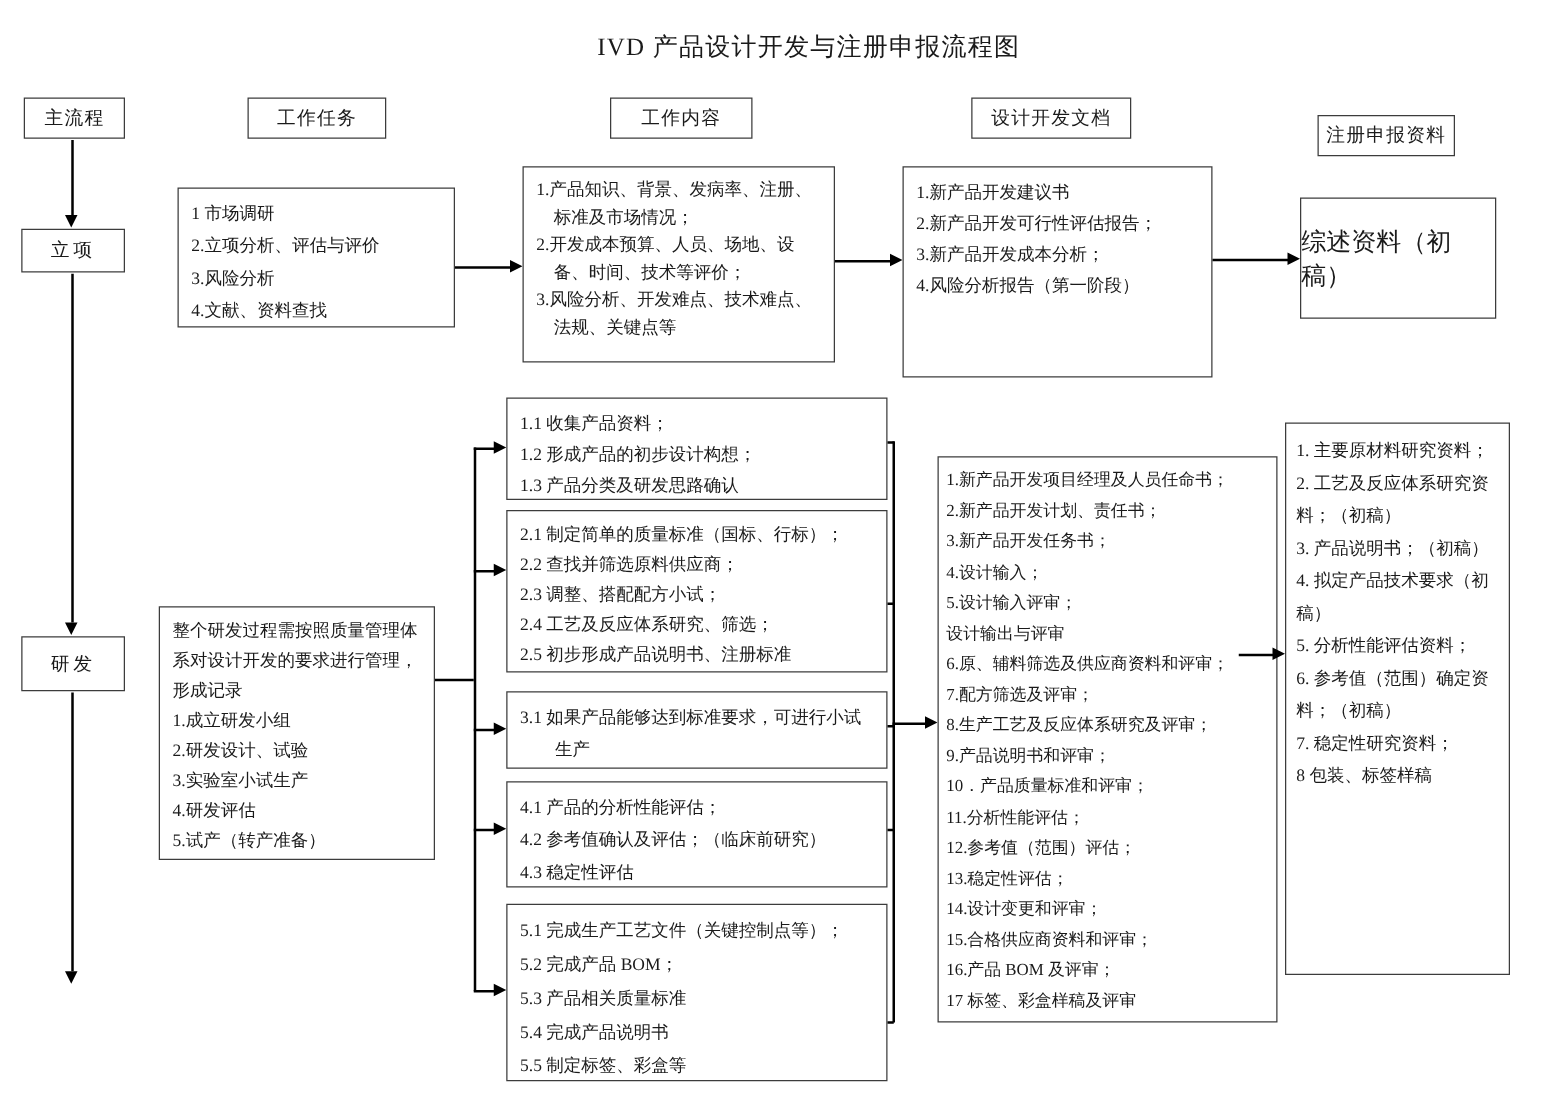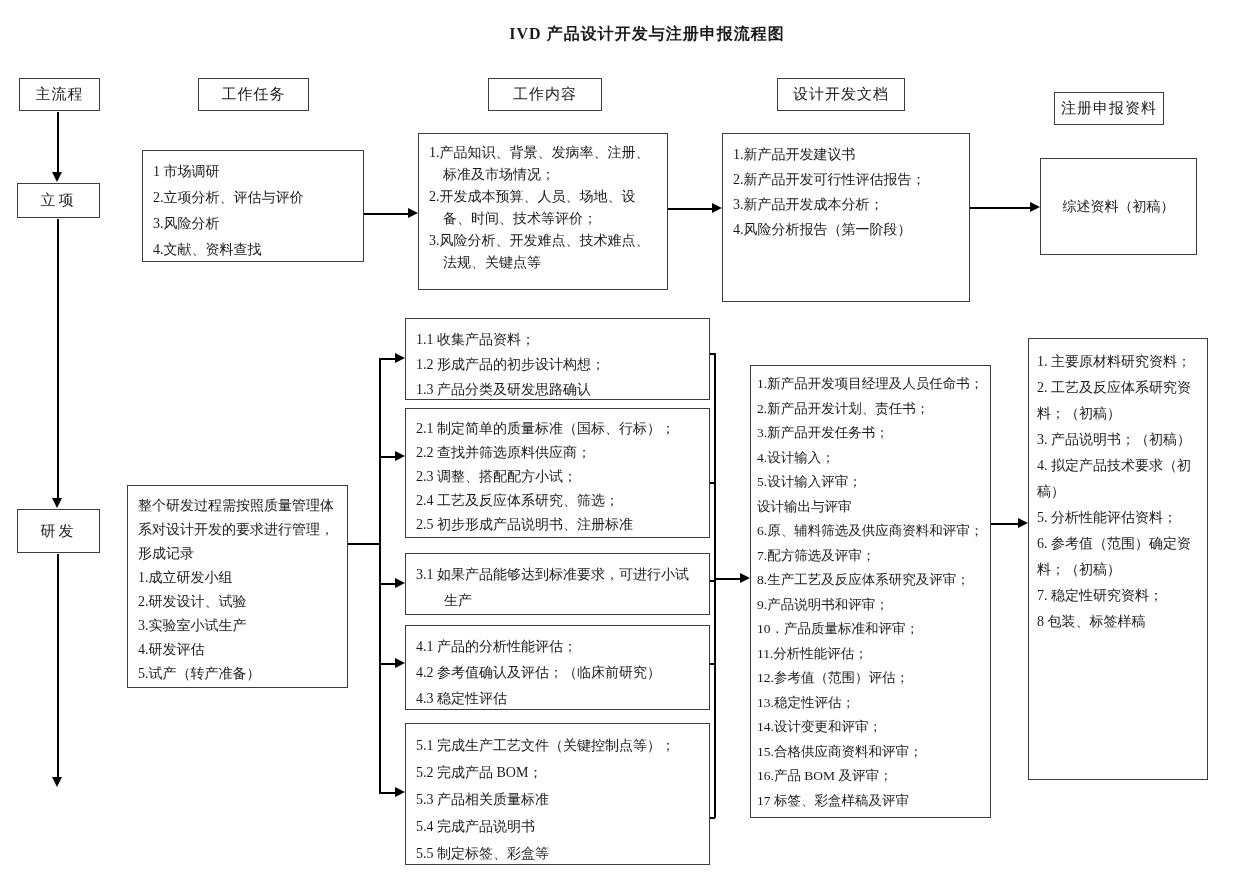--- a/index.html
+++ b/index.html
@@ -1,23 +1,23 @@
 <!DOCTYPE html>
 <html><head>
 <meta charset="utf-8">
 <style>
   html,body{margin:0;padding:0;background:#fff;}
   #stage{position:relative;width:1254px;height:877px;background:#ffffff;overflow:hidden;
          font-family:"Liberation Serif","DejaVu Serif",serif;color:#1a1a1a;}
   .title{position:absolute;left:0;right:0;top:24px;text-align:center;
-         font-size:16px;font-weight:bold;letter-spacing:1px;margin-left:40px;}
+         font-size:20px;font-weight:normal;letter-spacing:1px;margin-left:40px;}
   .box{position:absolute;border:1.5px solid #3c3c3c;background:#fff;box-sizing:border-box;}
   .hdr{display:flex;align-items:center;justify-content:center;font-size:15px;letter-spacing:1px;}
   .stage-node{display:flex;align-items:center;justify-content:center;font-size:15px;letter-spacing:3px;}
-  .center-text{display:flex;align-items:center;justify-content:center;font-size:14px;}
+  .center-text{display:flex;align-items:center;justify-content:center;font-size:20px;}
   .list{font-size:14px;}
   .list .line{white-space:normal;}
   .pad{padding:8px 10px;}
   .lh22 .line{line-height:22px;}
   .lh24 .line{line-height:24px;}
   .lh245 .line{line-height:24.5px;}
   .lh25 .line{line-height:25px;}
   .lh26 .line{line-height:26px;}
   .lh27 .line{line-height:27px;}
   .t135{font-size:13.5px;}
@@ -132,21 +132,21 @@
 
   <div class="hl" style="left:710px;top:353px;width:5px;"></div>
   <div class="hl" style="left:710px;top:482px;width:5px;"></div>
   <div class="hl" style="left:710px;top:580px;width:5px;"></div>
   <div class="hl" style="left:710px;top:663px;width:5px;"></div>
   <div class="hl" style="left:710px;top:817px;width:5px;"></div>
   <div class="vl" style="left:714px;top:353px;height:465px;"></div>
   <div class="hl" style="left:714px;top:578px;width:27px;"></div>
   <div class="ah-r" style="left:740px;top:573px;"></div>
 
-  <div class="box list t135 lh245" style="left:750px;top:365px;width:241px;height:453px;padding:6px 6px;">
+  <div class="box list t135 lh245" style="left:750px;top:365px;width:272px;height:453px;padding:6px 6px;">
       <div class="line">1.新产品开发项目经理及人员任命书；</div>
       <div class="line">2.新产品开发计划、责任书；</div>
       <div class="line">3.新产品开发任务书；</div>
       <div class="line">4.设计输入；</div>
       <div class="line">5.设计输入评审；</div>
       <div class="line">设计输出与评审</div>
       <div class="line">6.原、辅料筛选及供应商资料和评审；</div>
       <div class="line">7.配方筛选及评审；</div>
       <div class="line">8.生产工艺及反应体系研究及评审；</div>
       <div class="line">9.产品说明书和评审；</div>

